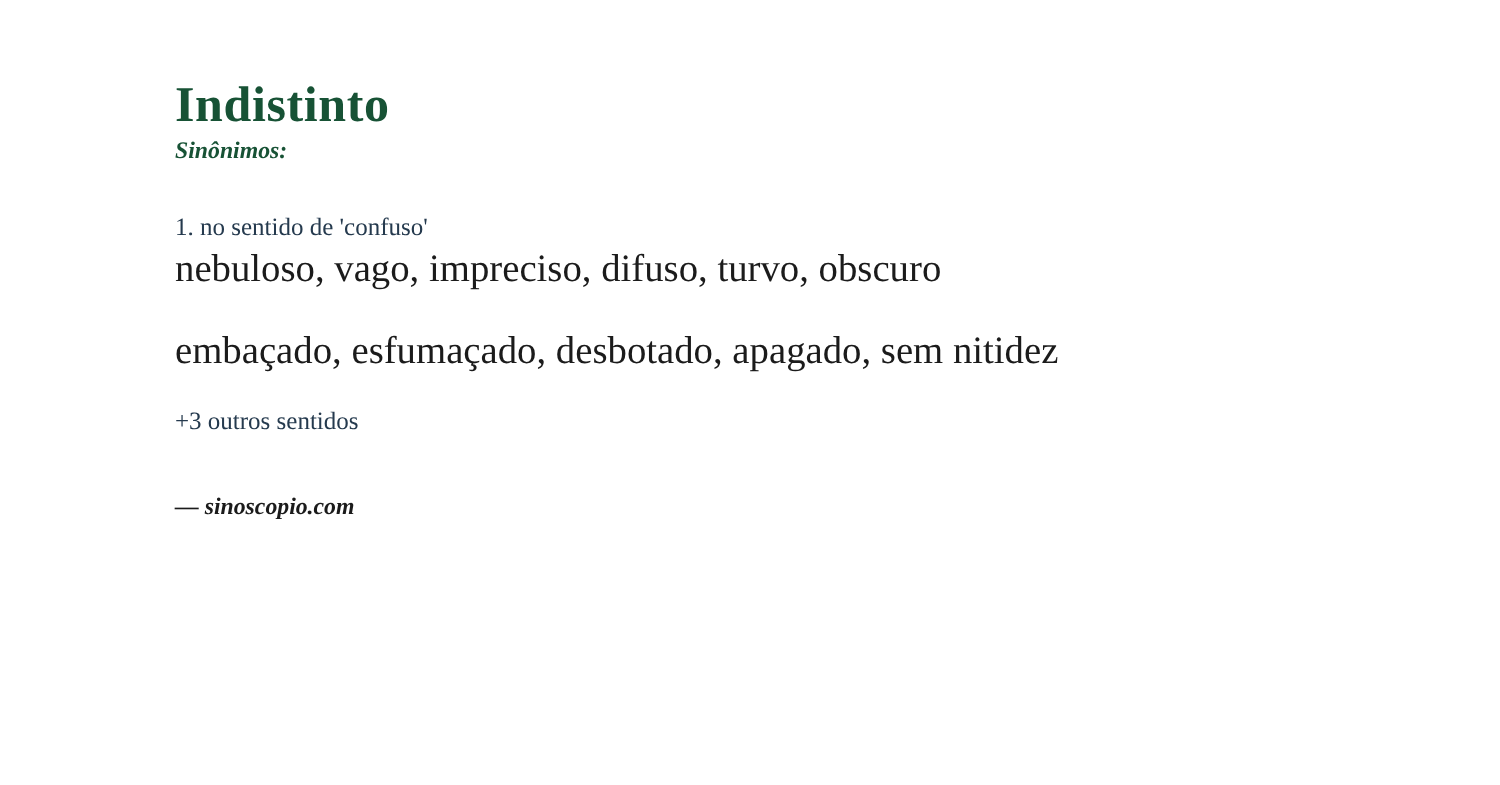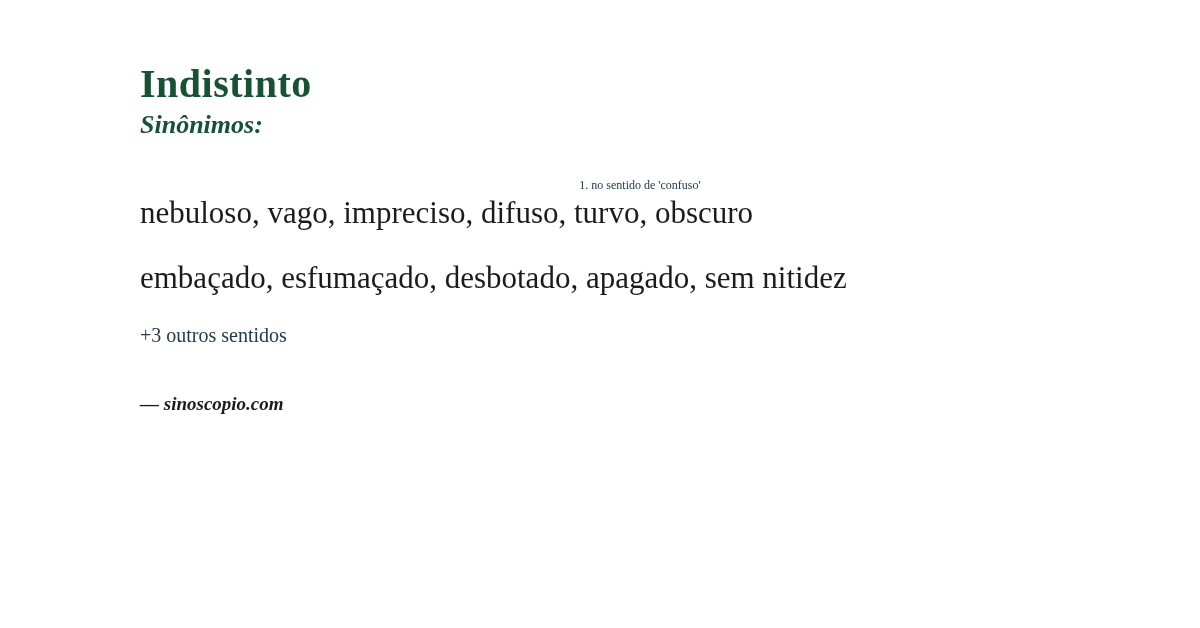--- a/index.html
+++ b/index.html
@@ -19,38 +19,37 @@
   }
   .word-title {
     font-size: 40px;
     line-height: 1.1;
     font-weight: 700;
     color: #175235;
     margin: 0;
     letter-spacing: 0.5px;
   }
   .subtitle {
-    font-size: 26px;
+    font-size: 19px;
     font-weight: 700;
     font-style: italic;
     color: #175235;
     margin: 4px 0 0 0;
   }
   .senses {
     margin-top: 38px;
   }
   .sense {
     margin-bottom: 29px;
   }
   .sense-label {
-    font-size: 12px;
+    font-size: 20px;
     line-height: 1.25;
     color: #253a4e;
     margin: 0;
-    text-align: center;
   }
   .sense-synonyms {
     font-size: 31px;
     line-height: 1.15;
     color: #1b1b1b;
     margin: 2px 0 0 0;
   }
   .more-senses {
     font-size: 20px;
     color: #253a4e;

